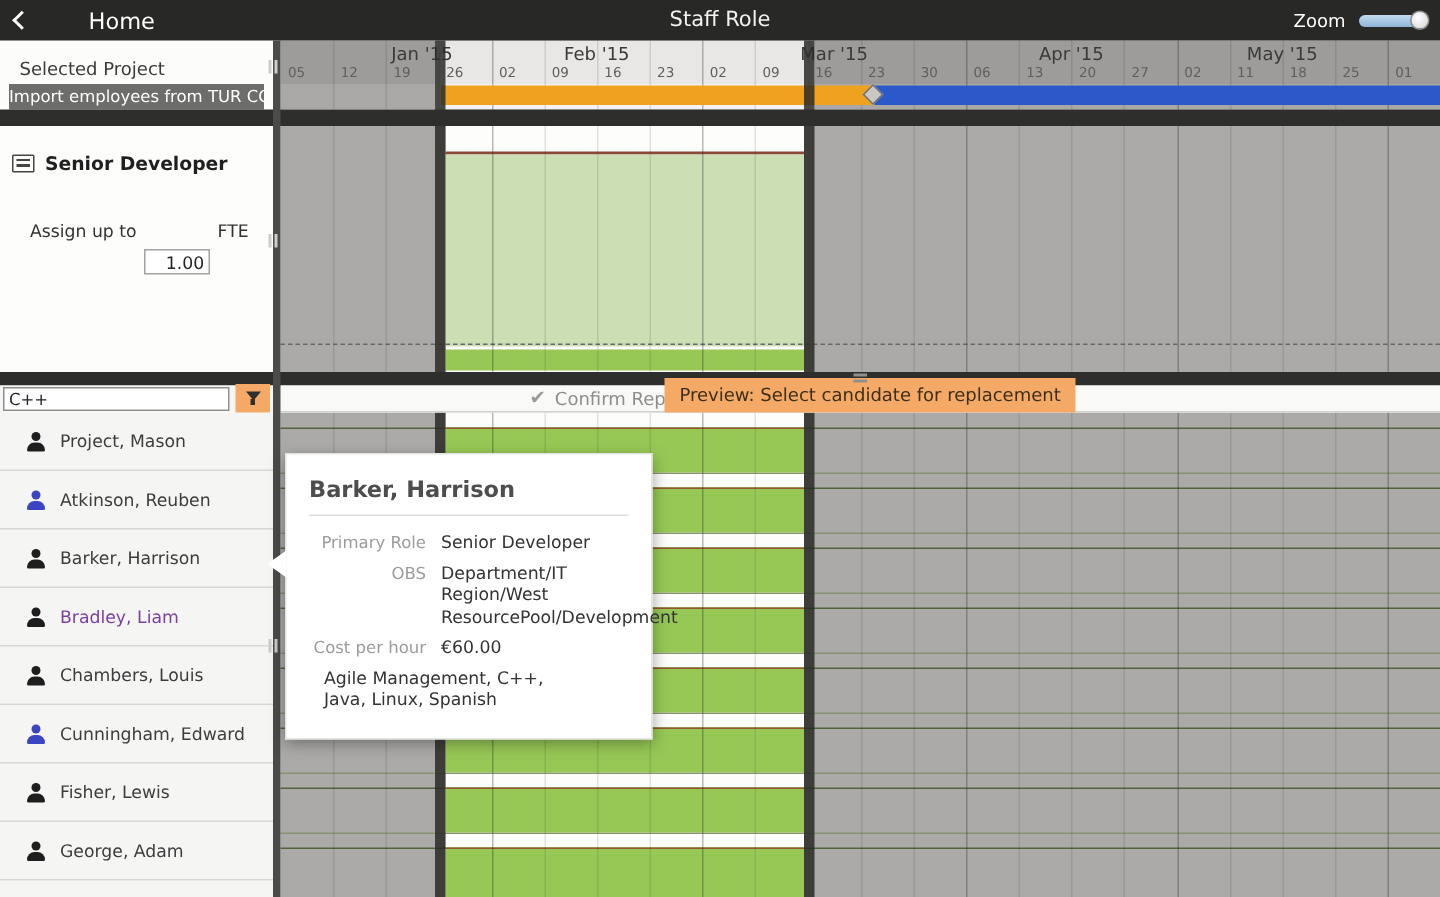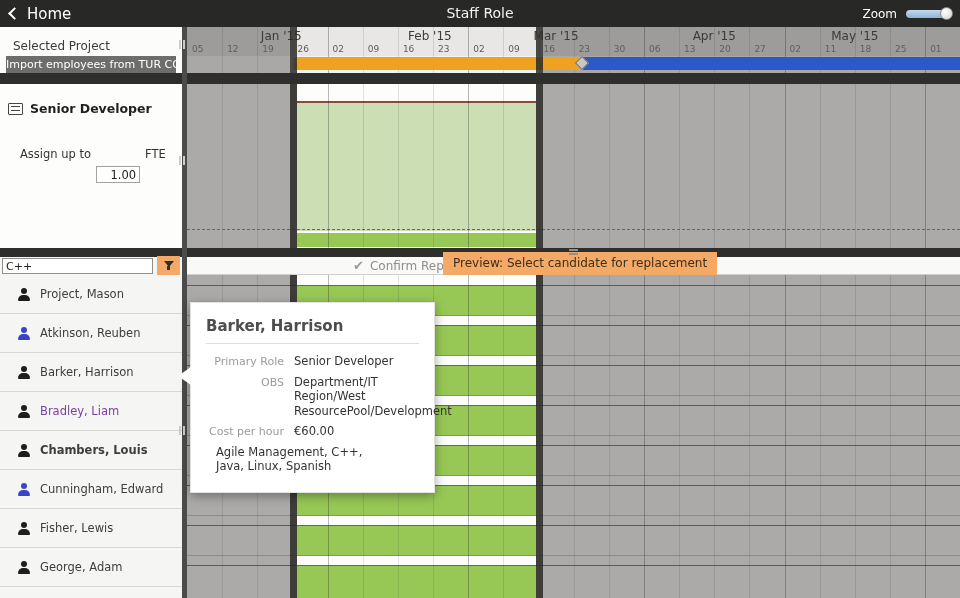--- a/index.html
+++ b/index.html
@@ -1,21 +1,21 @@
 <!DOCTYPE html>
 <html style="--green: #97c856; --lightgreen: #cbdeb4; --orange: #efa21f; --blue: #2b59c9; --accent: #f4a967; --darksel: rgba(42,42,39,0.85); --chartgray: #abaaa9; --headergray: #9d9c9b; --bandlight: #e8e7e5; --bandrow: #f3f3f1;"><head>
 <meta charset="utf-8">
 <style>
   html,body{margin:0;padding:0;background:#e9e9e9;}
   *{box-sizing:border-box;font-family:"DejaVu Sans","Liberation Sans",sans-serif;}
   #stage{position:relative;width:960px;height:598px;background:#fff;overflow:hidden;}
 
   
   .appbar{position:absolute;left:0;top:0;width:960px;height:27px;background:#282827;z-index:50;color:#fff;}
-  .back{position:absolute;left:10px;top:0;height:27px;display:flex;align-items:center;cursor:pointer;}
+  .back{position:absolute;left:10px;top:0;height:27px;display:flex;align-items:center;cursor:pointer;gap:32px;}
   .chev{display:inline-block;width:9px;height:9px;border-left:2px solid #fff;border-bottom:2px solid #fff;transform:rotate(45deg);margin-right:8px;}
   .backlabel{font-size:15px;color:#fff;}
   .apptitle{position:absolute;left:0;right:0;top:0;height:27px;line-height:27px;text-align:center;font-size:14px;color:#f2f2f2;}
   .zoomctl{position:absolute;right:10px;top:0;height:27px;display:flex;align-items:center;gap:9px;}
   .zoomlabel{font-size:12px;color:#fff;}
   .ztrack{position:relative;width:44px;height:8px;border-radius:4px;background:linear-gradient(#c3daee,#8fb3d9);}
   .zknob{position:absolute;right:-3px;top:-3px;width:13px;height:13px;border-radius:50%;background:radial-gradient(circle at 40% 35%,#ffffff,#d2d2d2);border:1px solid #8c8c8c;}
 
   
   .vsplit{position:absolute;left:182px;top:27px;width:5px;height:571px;background:#4b4b49;z-index:30;}
@@ -177,21 +177,21 @@
           <div class="ph"></div>
           <div class="pb"></div>
         </div>
         <div class="pname" style="color: rgb(123, 63, 160);">Bradley, Liam</div>
       </div>
       <div class="prow">
         <div class="picon" style="--pc: #1e1e1e;">
           <div class="ph"></div>
           <div class="pb"></div>
         </div>
-        <div class="pname" style="color: rgb(61, 61, 61); font-weight: bold;">Chambers, Louis</div>
+        <div class="pname" style="color: rgb(61, 61, 61);">Chambers, Louis</div>
       </div>
       <div class="prow">
         <div class="picon" style="--pc: #3b45c4;">
           <div class="ph"></div>
           <div class="pb"></div>
         </div>
         <div class="pname" style="color: rgb(61, 61, 61);">Cunningham, Edward</div>
       </div>
       <div class="prow">
         <div class="picon" style="--pc: #1e1e1e;">
@@ -251,21 +251,21 @@
         <div class="zknob"></div>
       </div>
     </div>
   </div>
 
 <div style="position: absolute; left: 187px; top: 27px; width: 140.6px; height: 16px; line-height: 18px; text-align: center; font-size: 12px; color: rgb(58, 58, 58); z-index: 7; overflow: hidden; padding-left: 48px;">Jan '15</div>
     <div style="position: absolute; left: 192px; top: 44px; font-size: 9px; color: rgb(94, 94, 92); z-index: 7;">05</div>
     <div style="position: absolute; left: 227.15px; top: 44px; font-size: 9px; color: rgb(94, 94, 92); z-index: 7;">12</div>
     <div style="position: absolute; left: 262.3px; top: 44px; font-size: 9px; color: rgb(94, 94, 92); z-index: 7;">19</div>
     <div style="position: absolute; left: 297.45px; top: 44px; font-size: 9px; color: rgb(94, 94, 92); z-index: 7;">26</div>
-    <div style="position: absolute; left: 327.6px; top: 27px; width: 140.6px; height: 16px; line-height: 18px; text-align: center; font-size: 12px; color: rgb(58, 58, 58); z-index: 7; overflow: hidden; margin-left: 32px;">Feb '15</div>
+    <div style="position: absolute; left: 327.6px; top: 27px; width: 140.6px; height: 16px; line-height: 18px; text-align: center; font-size: 12px; color: rgb(58, 58, 58); z-index: 7; overflow: hidden;">Feb '15</div>
     <div style="position: absolute; left: 332.6px; top: 44px; font-size: 9px; color: rgb(94, 94, 92); z-index: 7;">02</div>
     <div style="position: absolute; left: 367.75px; top: 44px; font-size: 9px; color: rgb(94, 94, 92); z-index: 7;">09</div>
     <div style="position: absolute; left: 402.9px; top: 44px; font-size: 9px; color: rgb(94, 94, 92); z-index: 7;">16</div>
     <div style="position: absolute; left: 438.05px; top: 44px; font-size: 9px; color: rgb(94, 94, 92); z-index: 7;">23</div>
     <div style="position: absolute; left: 468.2px; top: 27px; width: 175.75px; height: 16px; line-height: 18px; text-align: center; font-size: 12px; color: rgb(58, 58, 58); z-index: 7; overflow: hidden;">Mar '15</div>
     <div style="position: absolute; left: 473.2px; top: 44px; font-size: 9px; color: rgb(94, 94, 92); z-index: 7;">02</div>
     <div style="position: absolute; left: 508.35px; top: 44px; font-size: 9px; color: rgb(94, 94, 92); z-index: 7;">09</div>
     <div style="position: absolute; left: 543.5px; top: 44px; font-size: 9px; color: rgb(94, 94, 92); z-index: 7;">16</div>
     <div style="position: absolute; left: 578.65px; top: 44px; font-size: 9px; color: rgb(94, 94, 92); z-index: 7;">23</div>
     <div style="position: absolute; left: 613.8px; top: 44px; font-size: 9px; color: rgb(94, 94, 92); z-index: 7;">30</div>

